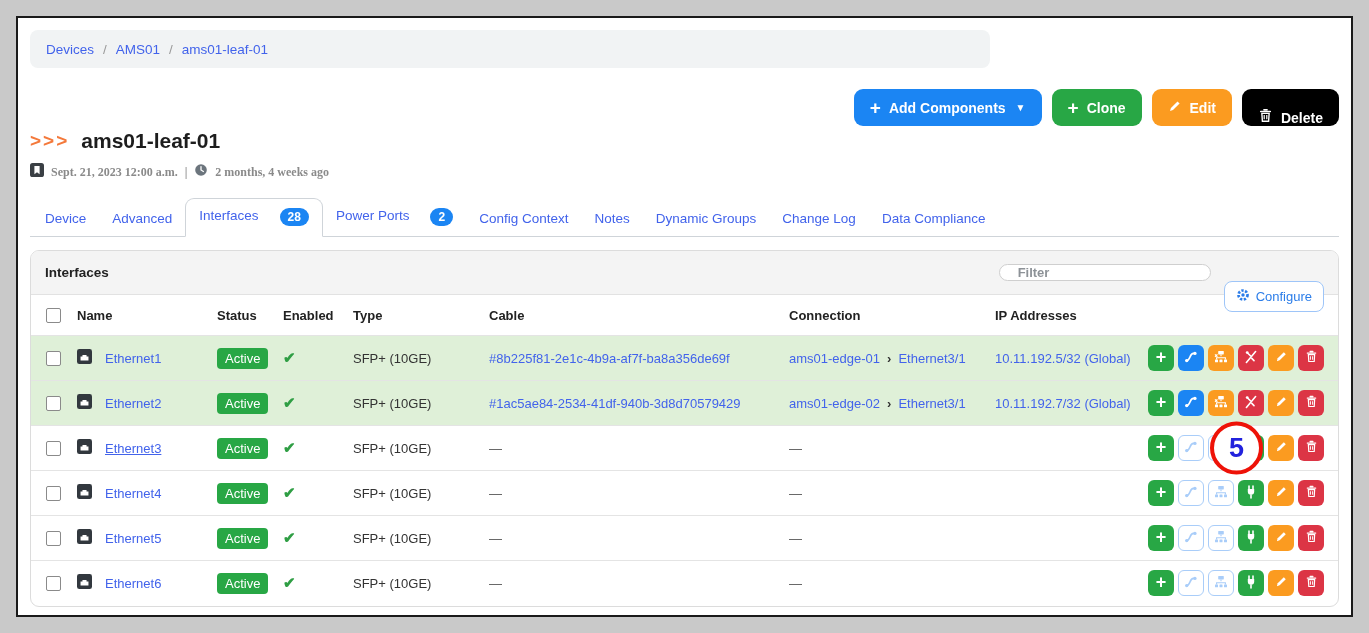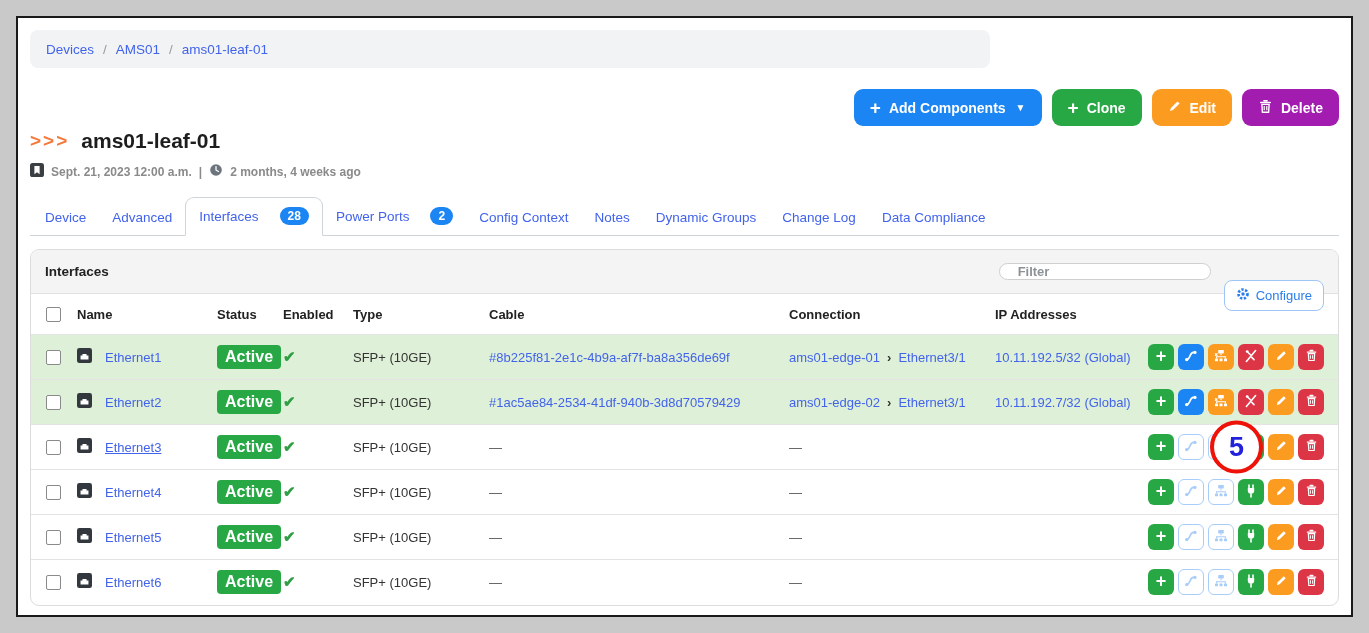--- a/index.html
+++ b/index.html
@@ -20,33 +20,33 @@
                      font-family:inherit; outline:none; }
   .searchgrp input::placeholder { color:#9aa0a6; }
   .searchbtn { width:58px; height:37px; background:#1b85f3; border:none; border-radius:0 9px 9px 0;
                display:flex; align-items:center; justify-content:center; cursor:pointer; }
 
   
   .toolbar { display:flex; justify-content:flex-end; gap:10px; margin-top:21px; }
   .btn { display:inline-flex; align-items:center; gap:8px; height:37px; padding:0 16px; border:none;
          border-radius:9px; color:#fff; font-size:14px; font-weight:700; font-family:inherit; cursor:pointer; }
   .btn.blue { background:#1b85f3; } .btn.green { background:#28a745; }
-  .btn.orange { background:#fb9b20; } .btn.red { background:#a21caf; }
+  .btn.orange { background:#fb9b20; } .btn.red { background:#000000;align-items:flex-end; }
   .plus-lg { font-size:19px; font-weight:700; line-height:1; }
   .caret { font-size:10px; margin-left:2px; }
 
   
   .titlerow { display:flex; align-items:center; margin-top:3px; }
   .prefix { color:#f4793b; font-weight:700; font-size:19px; letter-spacing:2px; margin-right:12px; }
   .title { font-size:21px; font-weight:700; color:#1d1d1d; }
-  .meta { display:flex; align-items:center; gap:7px; margin-top:10px; color:#8a8a8a; font-size:12px; font-weight:600; }
+  .meta { display:flex; align-items:center; gap:7px; margin-top:10px; color:#8a8a8a; font-size:12px; font-weight:600;font-family:Liberation Serif, serif; }
 
   
   .tabs { display:flex; align-items:flex-end; margin-top:17px; border-bottom:1px solid #cfd4d9; padding:0 2px; }
-  .tab { display:flex; align-items:center; padding:9px 13px 10px; color:#4263eb; font-size:13.5px;
+  .tab { display:flex; padding:9px 13px 10px; color:#4263eb; font-size:13.5px;
          cursor:pointer; white-space:nowrap; }
   .tab.active { border:1px solid #cfd4d9; border-bottom:1px solid #fff; border-radius:9px 9px 0 0;
                 margin-bottom:-1px; background:#fff; }
   .tabbadge { background:#1b85f3; color:#fff; border-radius:999px; padding:2px 8px; font-size:12px;
               font-weight:700; margin-left:21px; }
 
   
   .panel { margin-top:13px; border:1px solid #dcdcdc; border-radius:9px; overflow:hidden; }
   .panelhdr { display:flex; align-items:center; height:44px; padding:0 14px; background:#f4f4f4;
               border-bottom:1px solid #e2e2e2; }
@@ -62,21 +62,21 @@
   table { width:100%; border-collapse:collapse; table-layout:fixed; font-size:13px; }
   th { text-align:left; padding:12px 6px; font-weight:700; color:#222; }
   td { padding:9px 6px; border-top:1px solid #e4e4e4; vertical-align:middle; height:45px; }
   th:first-child, td:first-child { padding-left:15px; }
   tr.hl td { background:#dff0d8; }
   .lnk { color:#4263eb; text-decoration:none; cursor:pointer; }
   .u { text-decoration:underline; }
   .cb { display:inline-block; width:15px; height:15px; border:1.6px solid #8a8a8a; border-radius:2px;
         background:#fff; vertical-align:middle; cursor:pointer; }
   .namecell { display:flex; align-items:center; gap:13px; }
-  .badge-active { display:inline-block; background:#28a745; color:#fff; font-size:16px; font-weight:700;
+  .badge-active { display:inline-block; background:#28a745; color:#fff; font-size:13px; font-weight:400;
                   padding:3px 8px; border-radius:4px; }
   .check { color:#2f9e44; font-size:15px; font-weight:700; }
   .dash { color:#555; }
   .chev { color:#333; font-weight:700; margin:0 7px; }
   .typetxt { color:#333; }
 
   
   .acts { display:flex; justify-content:flex-end; align-items:center; padding-right:8px; position:relative; }
   .abtn { width:26px; height:26px; margin-left:4px; border:none; border-radius:6px; color:#fff;
           display:flex; align-items:center; justify-content:center; cursor:pointer; flex:0 0 auto; }

